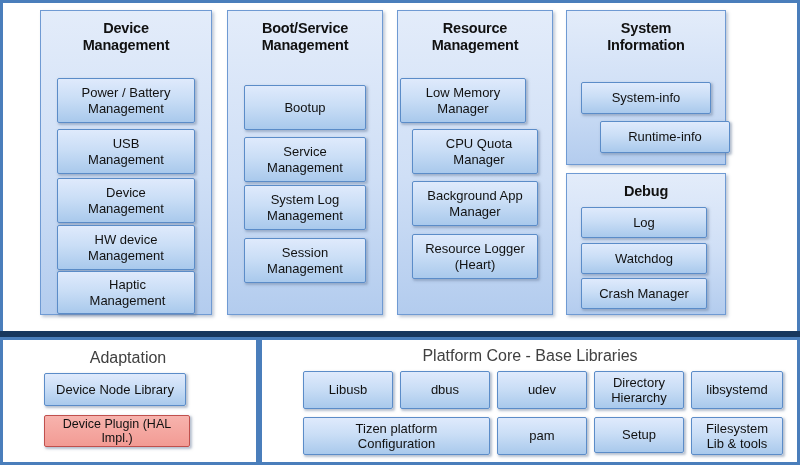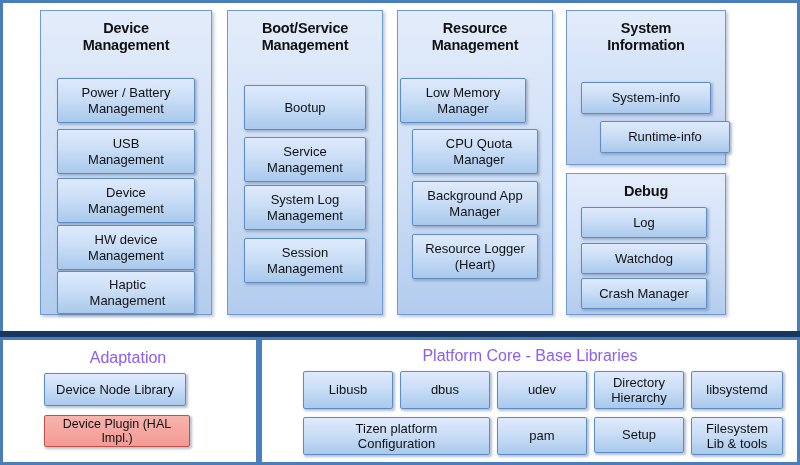--- a/index.html
+++ b/index.html
@@ -81,21 +81,21 @@
     border: 1px solid #c0504d;
     background: #f5a8a2;
     background: linear-gradient(to bottom, #f7b3ad 0%, #f29b94 100%);
   }
 
   
   .section-title {
     position: absolute;
     text-align: center;
     font-size: 16px;
-    color: #8b5cf6;
+    color: #404040;
     line-height: 1.1;
   }
 </style>
 </head>
 <body>
 
 <div id="diagram">
 
   <div class="frame frame-top"></div>
 

